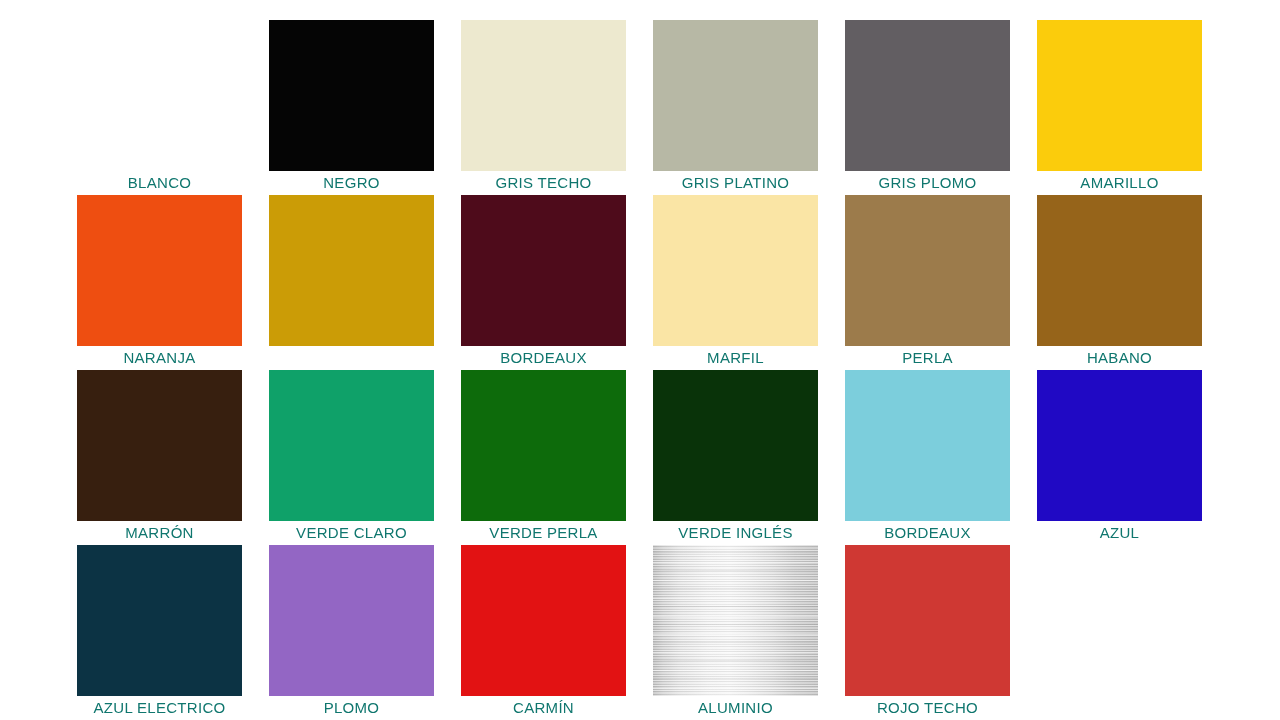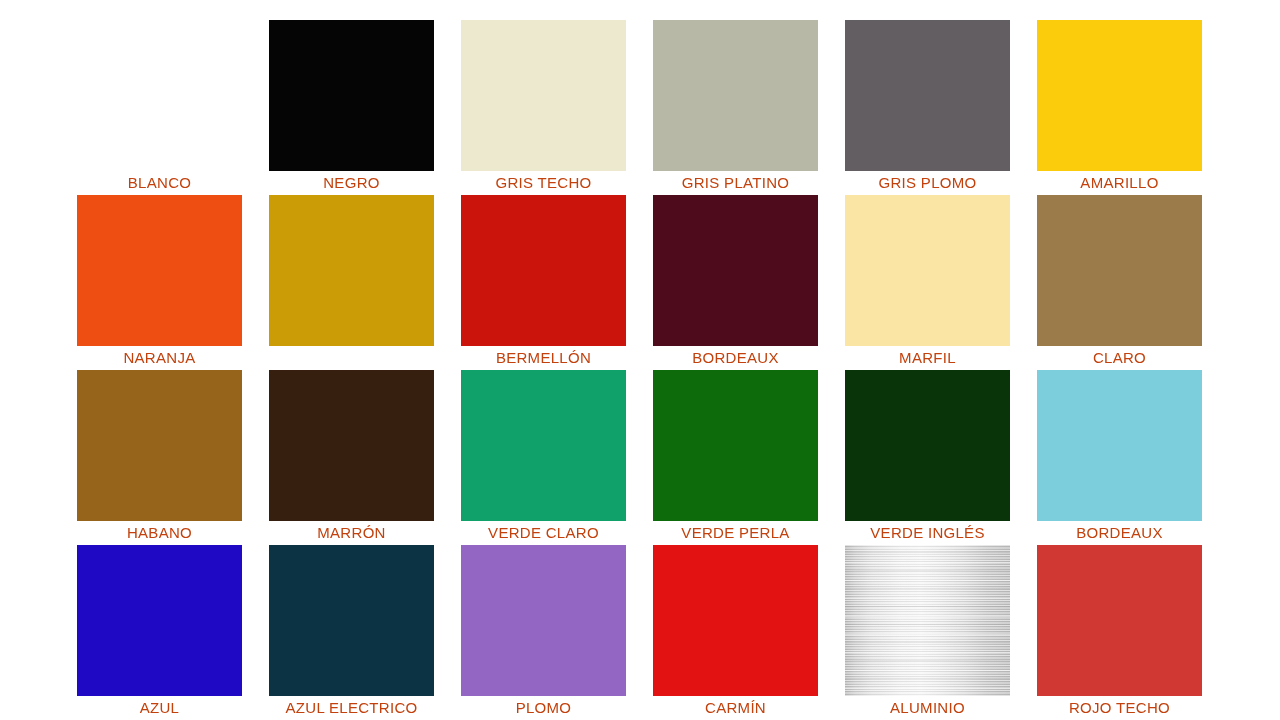--- a/index.html
+++ b/index.html
@@ -44,21 +44,21 @@
     flex: 0 0 auto;
   }
   .swatch-label {
     display: block;
     width: 165px;
     text-align: center;
     font-family: "Liberation Sans", sans-serif;
     font-size: 15px;
     line-height: 24px;
     letter-spacing: 0.3px;
-    color: #c2410c;
+    color: #0f766e;
     white-space: nowrap;
     overflow: visible;
     flex: 0 0 auto;
   }
   
   .chip-metal {
     position: relative;
     overflow: hidden;
     background:
       linear-gradient(to right,
@@ -135,34 +135,30 @@
         <span class="swatch-label">AMARILLO</span>
       </div>
       <div class="swatch-cell">
         <div class="swatch-chip" style="background: rgb(238, 78, 17);"></div>
         <span class="swatch-label">NARANJA</span>
       </div>
       <div class="swatch-cell">
         <div class="swatch-chip" style="background: rgb(203, 156, 6);"></div>
       </div>
       <div class="swatch-cell">
-        <div class="swatch-chip" style="background: rgb(203, 21, 12);"></div>
-        <span class="swatch-label">BERMELLÓN</span>
-      </div>
-      <div class="swatch-cell">
         <div class="swatch-chip" style="background: rgb(78, 11, 27);"></div>
         <span class="swatch-label">BORDEAUX</span>
       </div>
       <div class="swatch-cell">
         <div class="swatch-chip" style="background: rgb(250, 229, 165);"></div>
         <span class="swatch-label">MARFIL</span>
       </div>
       <div class="swatch-cell">
         <div class="swatch-chip" style="background: rgb(156, 123, 75);"></div>
-        <span class="swatch-label">CLARO</span>
+        <span class="swatch-label">PERLA</span>
       </div>
       <div class="swatch-cell">
         <div class="swatch-chip" style="background: rgb(150, 100, 26);"></div>
         <span class="swatch-label">HABANO</span>
       </div>
       <div class="swatch-cell">
         <div class="swatch-chip" style="background: rgb(55, 31, 15);"></div>
         <span class="swatch-label">MARRÓN</span>
       </div>
       <div class="swatch-cell">

